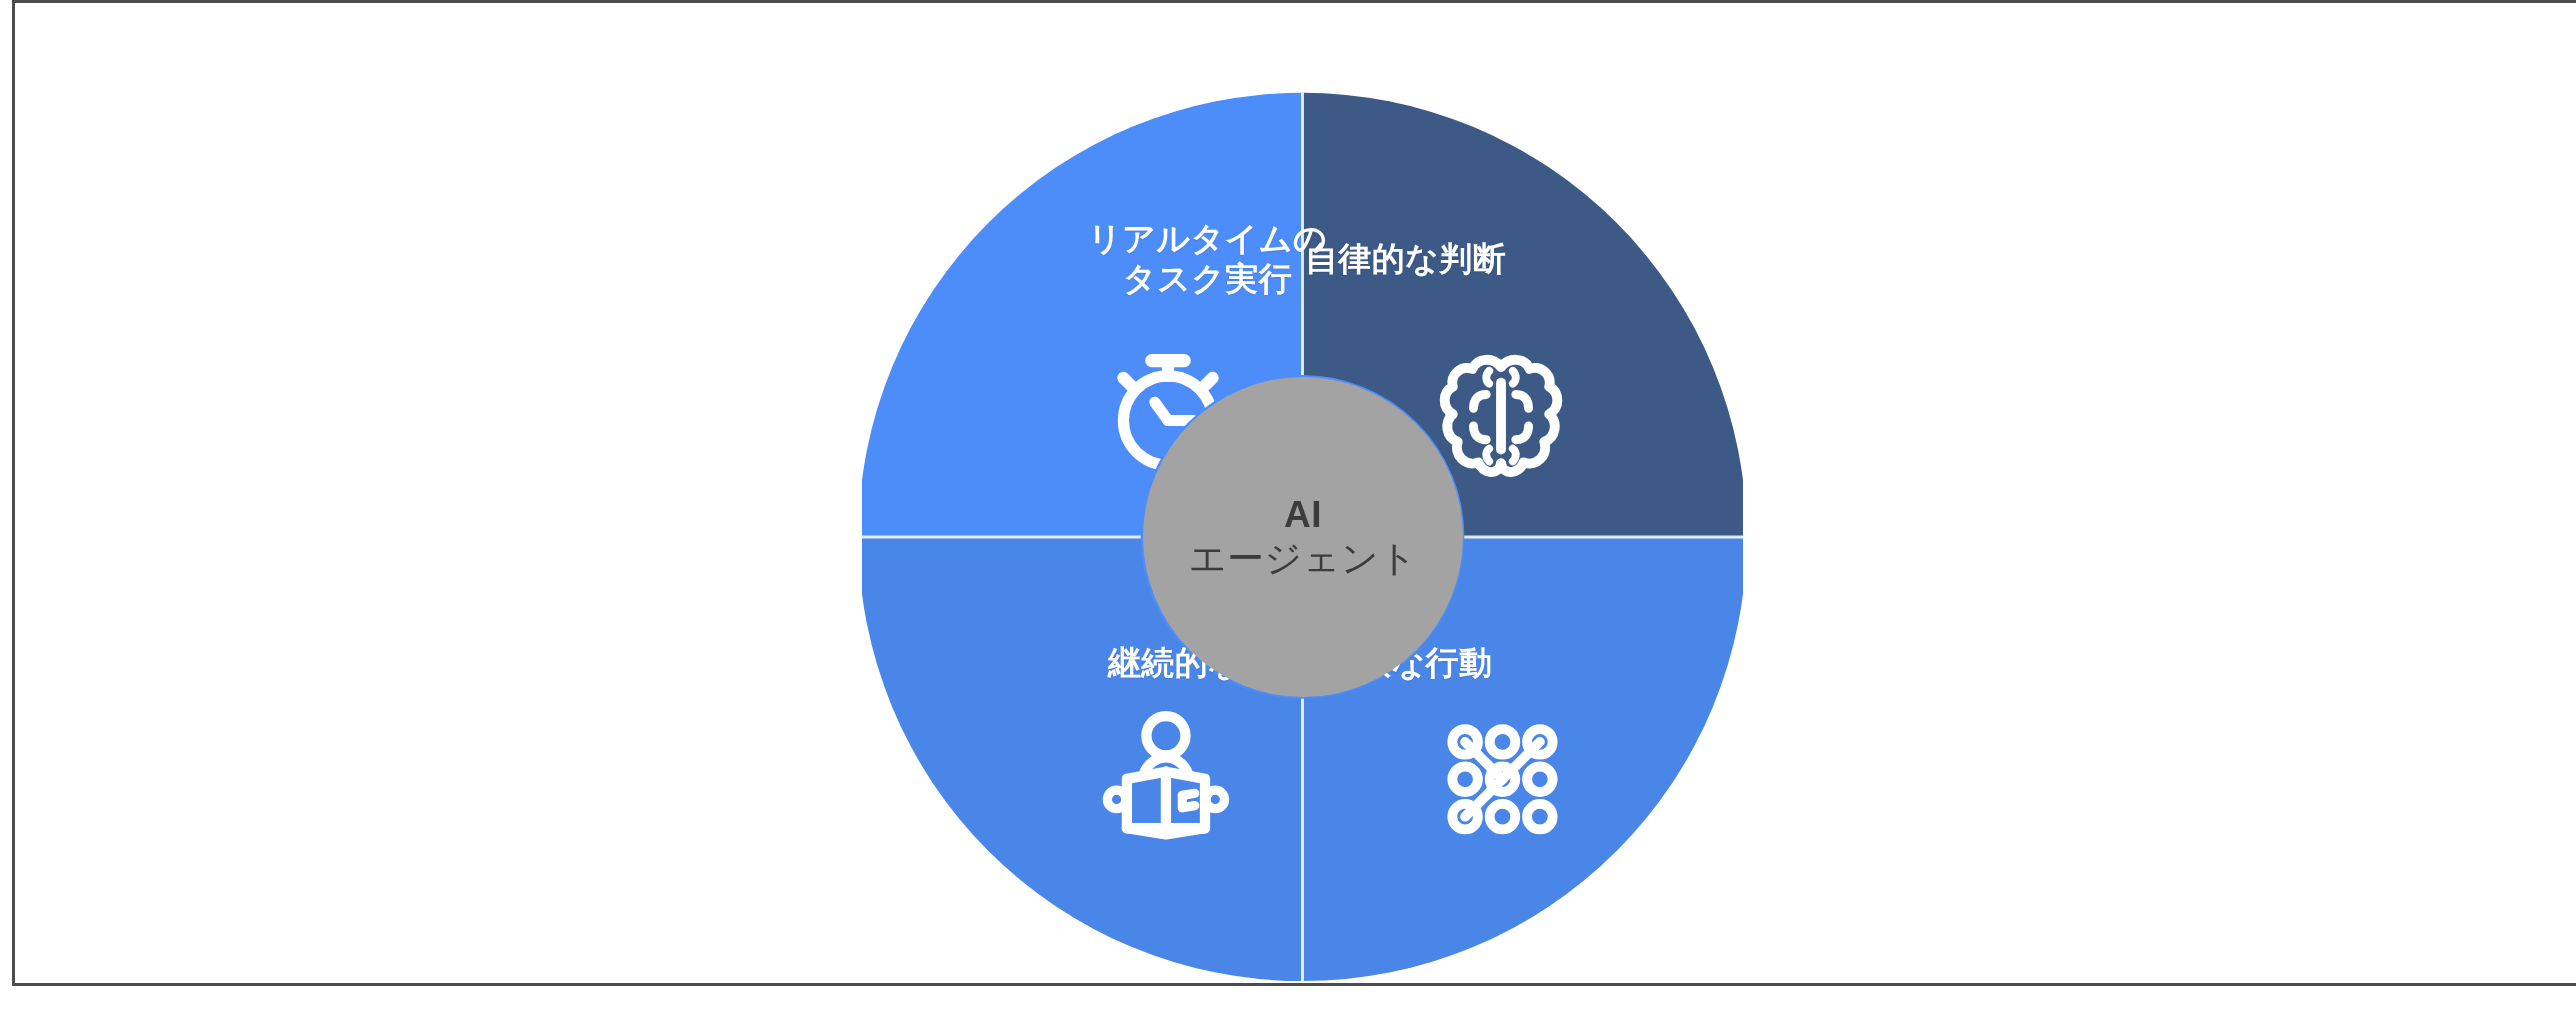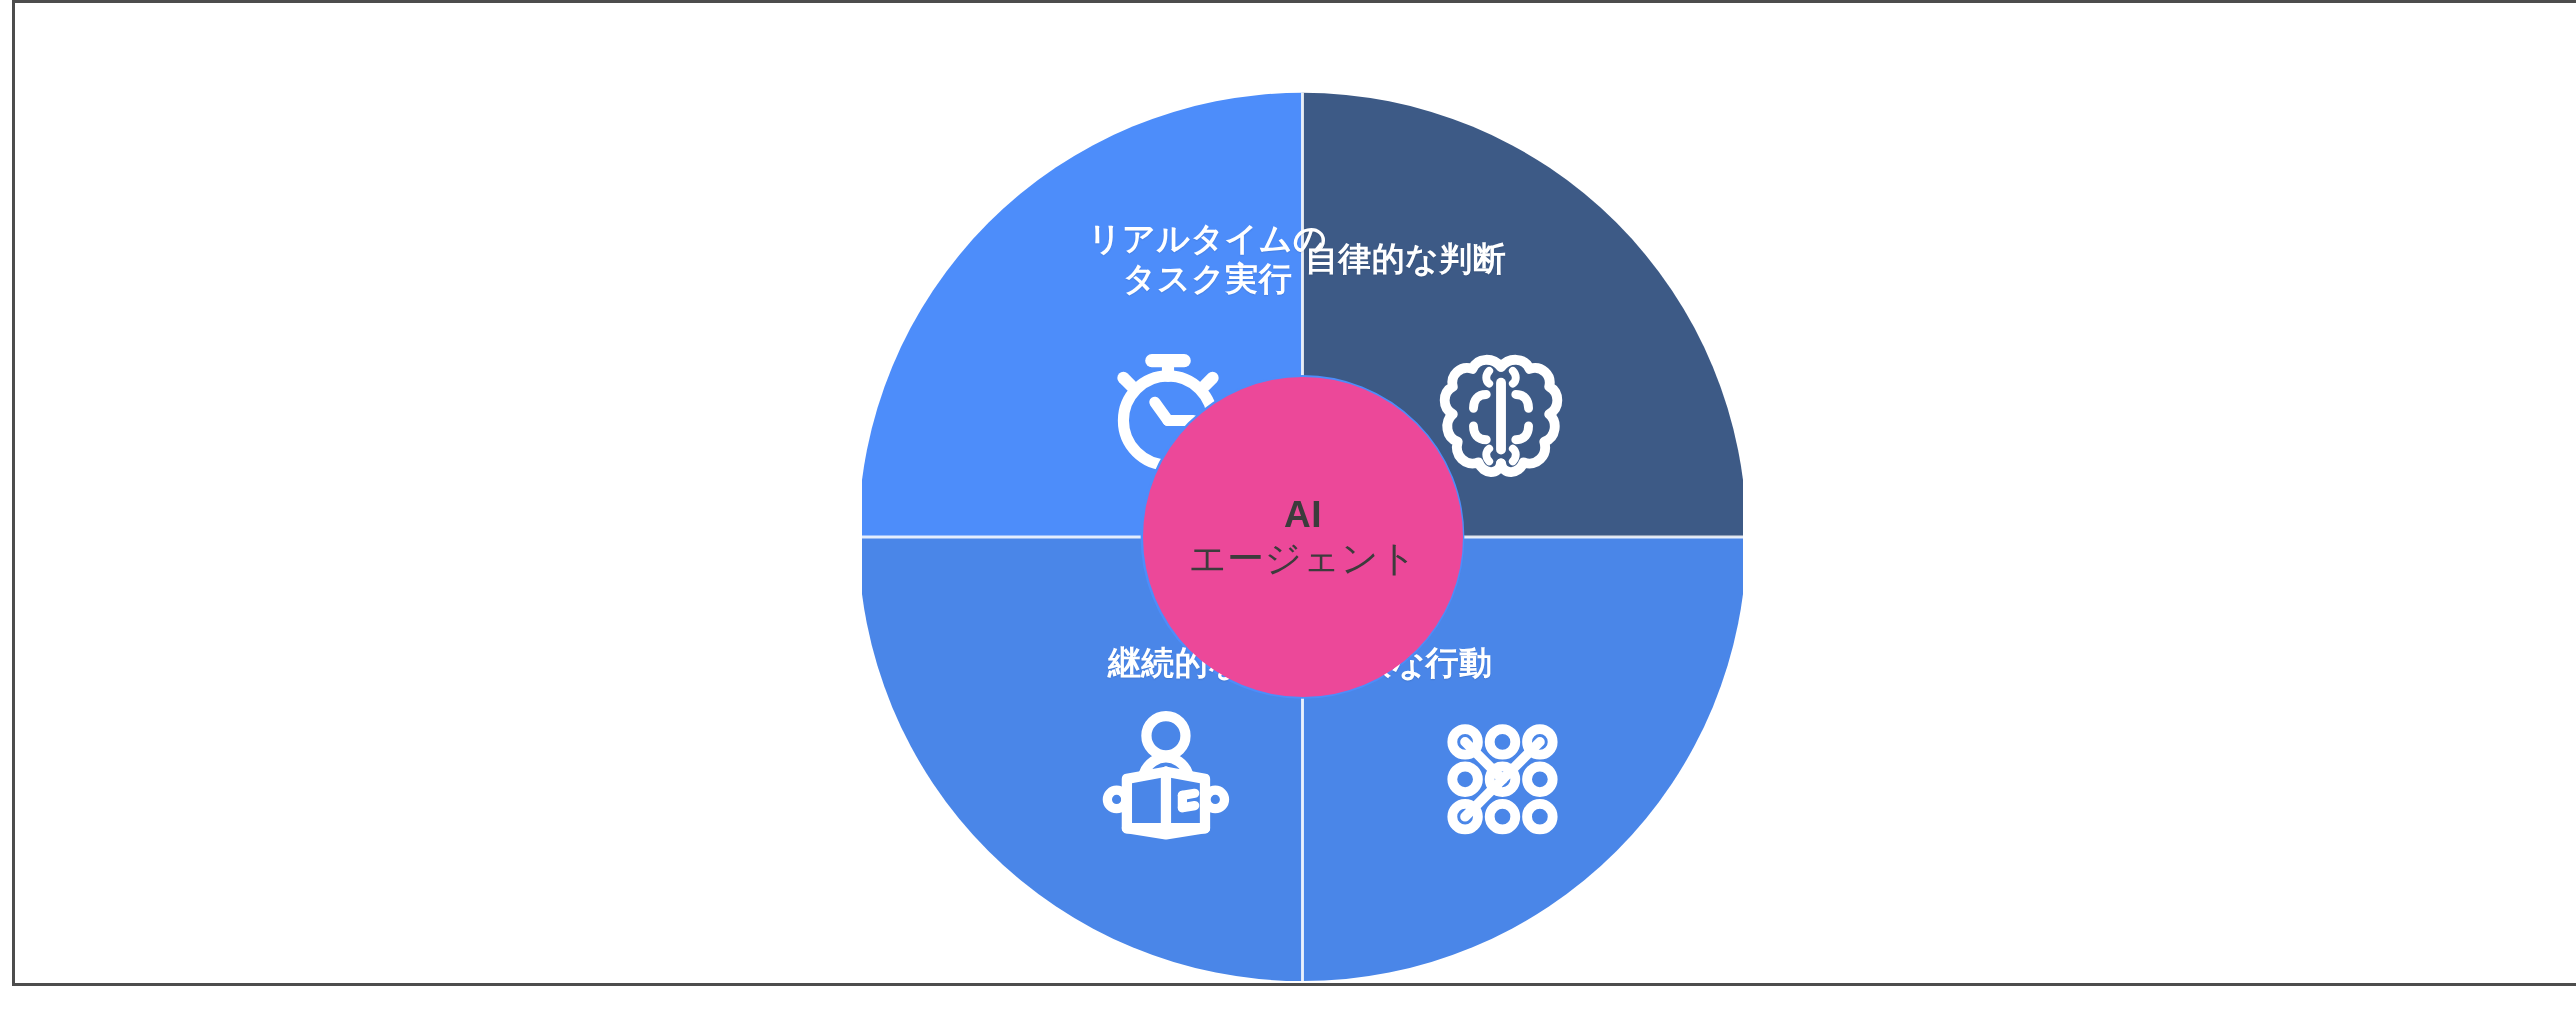--- a/index.html
+++ b/index.html
@@ -62,21 +62,21 @@
   #label-br { left: 385px; top: 624px; width: 323px; }
 
   
   #center-hub {
     position: absolute;
     left: 281px;
     top: 358px;
     width: 320px;
     height: 320px;
     border-radius: 50%;
-    background: #ec4899;
+    background: #a3a3a3;
     box-sizing: border-box;
     display: flex;
     flex-direction: column;
     align-items: center;
     justify-content: center;
   }
   #center-hub .hub-line-1 {
     color: #3c3c3c;
     font-weight: bold;
     font-size: 37px;

